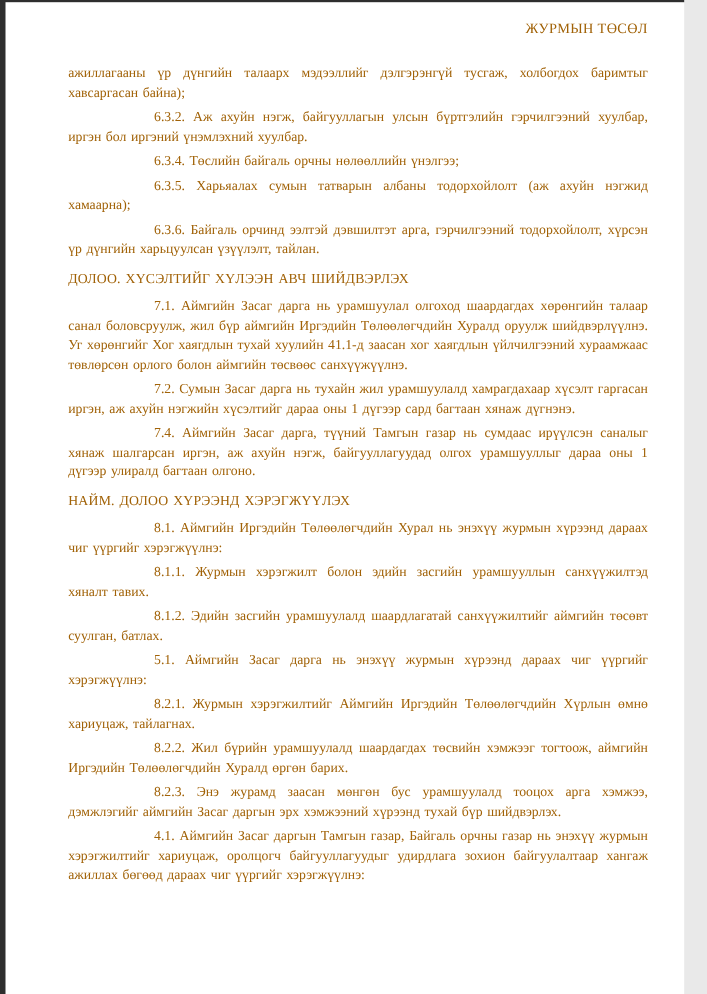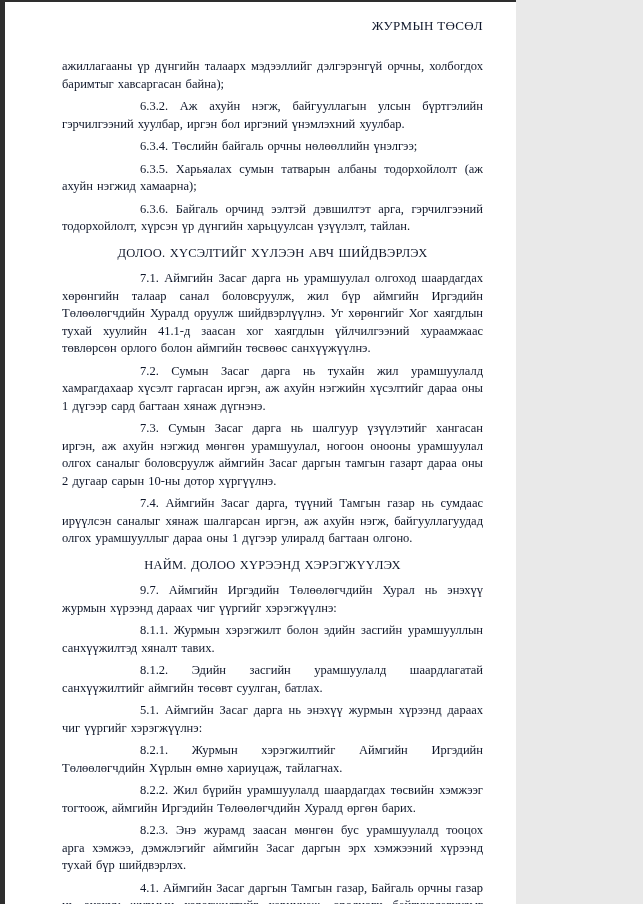--- a/index.html
+++ b/index.html
@@ -2,27 +2,27 @@
 <html><head>
 <meta charset="utf-8">
 <style>
   html, body {
     margin: 0;
     padding: 0;
     background: #e9e9e9;
   }
   .page {
     position: relative;
-    width: 516px;
+    width: 622px;
     height: 904px;
     background: #ffffff;
     overflow: hidden;
     box-sizing: border-box;
     font-family: "Liberation Serif", "DejaVu Serif", serif;
-    color: #0f172a;
+    color: #a16207;
   }
   .edge-left {
     position: absolute;
     left: 0; top: 0;
     width: 5px; height: 904px;
     background: #2e2e2e;
   }
   .edge-top {
     position: absolute;
     left: 0; top: 0;
@@ -49,52 +49,51 @@
     font-size: 12.5px;
     line-height: 17.5px;
     text-align: justify;
     text-indent: 78px;
     word-spacing: 1px;
   }
   .para.cont {
     text-indent: 0;
   }
   .para.heading {
-    text-align: center;
+    text-align: left;
     text-indent: 0;
     margin: 9px 0 8px 0;
     letter-spacing: 0.2px;
   }
 </style>
 </head>
 <body>
 
 <div class="page">
   <div class="edge-top"></div>
   <div class="edge-left"></div>
 
   <div class="doc-header">
     <span>ЖУРМЫН ТӨСӨЛ</span>
   </div>
 
   <div class="content">
-    <p class="para cont">ажиллагааны үр дүнгийн талаарх мэдээллийг дэлгэрэнгүй орчны, холбогдох баримтыг хавсаргасан байна);</p>
+    <p class="para cont">ажиллагааны үр дүнгийн талаарх мэдээллийг дэлгэрэнгүй тусгаж, холбогдох баримтыг хавсаргасан байна);</p>
     <p class="para">6.3.2. Аж ахуйн нэгж, байгууллагын улсын бүртгэлийн гэрчилгээний хуулбар, иргэн бол иргэний үнэмлэхний хуулбар.</p>
     <p class="para">6.3.4. Төслийн байгаль орчны нөлөөллийн үнэлгээ;</p>
     <p class="para">6.3.5. Харьяалах сумын татварын албаны тодорхойлолт (аж ахуйн нэгжид хамаарна);</p>
     <p class="para">6.3.6. Байгаль орчинд ээлтэй дэвшилтэт арга, гэрчилгээний тодорхойлолт, хүрсэн үр дүнгийн харьцуулсан үзүүлэлт, тайлан.</p>
     <p class="para heading">ДОЛОО. ХҮСЭЛТИЙГ ХҮЛЭЭН АВЧ ШИЙДВЭРЛЭХ</p>
     <p class="para">7.1. Аймгийн Засаг дарга нь урамшуулал олгоход шаардагдах хөрөнгийн талаар санал боловсруулж, жил бүр аймгийн Иргэдийн Төлөөлөгчдийн Хуралд оруулж шийдвэрлүүлнэ. Уг хөрөнгийг Хог хаягдлын тухай хуулийн 41.1-д заасан хог хаягдлын үйлчилгээний хураамжаас төвлөрсөн орлого болон аймгийн төсвөөс санхүүжүүлнэ.</p>
     <p class="para">7.2. Сумын Засаг дарга нь тухайн жил урамшуулалд хамрагдахаар хүсэлт гаргасан иргэн, аж ахуйн нэгжийн хүсэлтийг дараа оны 1 дүгээр сард багтаан хянаж дүгнэнэ.</p>
-    <p class="para">7.3. Сумын Засаг дарга нь шалгуур үзүүлэтийг хангасан иргэн, аж ахуйн нэгжид мөнгөн урамшуулал, ногоон онооны урамшуулал олгох саналыг боловсруулж аймгийн Засаг даргын тамгын газарт дараа оны 2 дугаар сарын 10-ны дотор хүргүүлнэ.</p>
     <p class="para">7.4. Аймгийн Засаг дарга, түүний Тамгын газар нь сумдаас ирүүлсэн саналыг хянаж шалгарсан иргэн, аж ахуйн нэгж, байгууллагуудад олгох урамшууллыг дараа оны 1 дүгээр улиралд багтаан олгоно.</p>
     <p class="para heading">
       <span>НАЙМ. ДОЛОО ХҮРЭЭНД ХЭРЭГЖҮҮЛЭХ</span><br>
     </p>
-    <p class="para">9.7. Аймгийн Иргэдийн Төлөөлөгчдийн Хурал нь энэхүү журмын хүрээнд дараах чиг үүргийг хэрэгжүүлнэ:</p>
+    <p class="para">8.1. Аймгийн Иргэдийн Төлөөлөгчдийн Хурал нь энэхүү журмын хүрээнд дараах чиг үүргийг хэрэгжүүлнэ:</p>
     <p class="para">8.1.1. Журмын хэрэгжилт болон эдийн засгийн урамшууллын санхүүжилтэд хяналт тавих.</p>
     <p class="para">8.1.2. Эдийн засгийн урамшуулалд шаардлагатай санхүүжилтийг аймгийн төсөвт суулган, батлах.</p>
     <p class="para">5.1. Аймгийн Засаг дарга нь энэхүү журмын хүрээнд дараах чиг үүргийг хэрэгжүүлнэ:</p>
     <p class="para">8.2.1. Журмын хэрэгжилтийг Аймгийн Иргэдийн Төлөөлөгчдийн Хүрлын өмнө хариуцаж, тайлагнах.</p>
     <p class="para">8.2.2. Жил бүрийн урамшуулалд шаардагдах төсвийн хэмжээг тогтоож, аймгийн Иргэдийн Төлөөлөгчдийн Хуралд өргөн барих.</p>
     <p class="para">8.2.3. Энэ журамд заасан мөнгөн бус урамшуулалд тооцох арга хэмжээ, дэмжлэгийг аймгийн Засаг даргын эрх хэмжээний хүрээнд тухай бүр шийдвэрлэх.</p>
     <p class="para">4.1. Аймгийн Засаг даргын Тамгын газар, Байгаль орчны газар нь энэхүү журмын хэрэгжилтийг хариуцаж, оролцогч байгууллагуудыг удирдлага зохион байгуулалтаар хангаж ажиллах бөгөөд дараах чиг үүргийг хэрэгжүүлнэ:</p>
   </div>
 </div>
 

